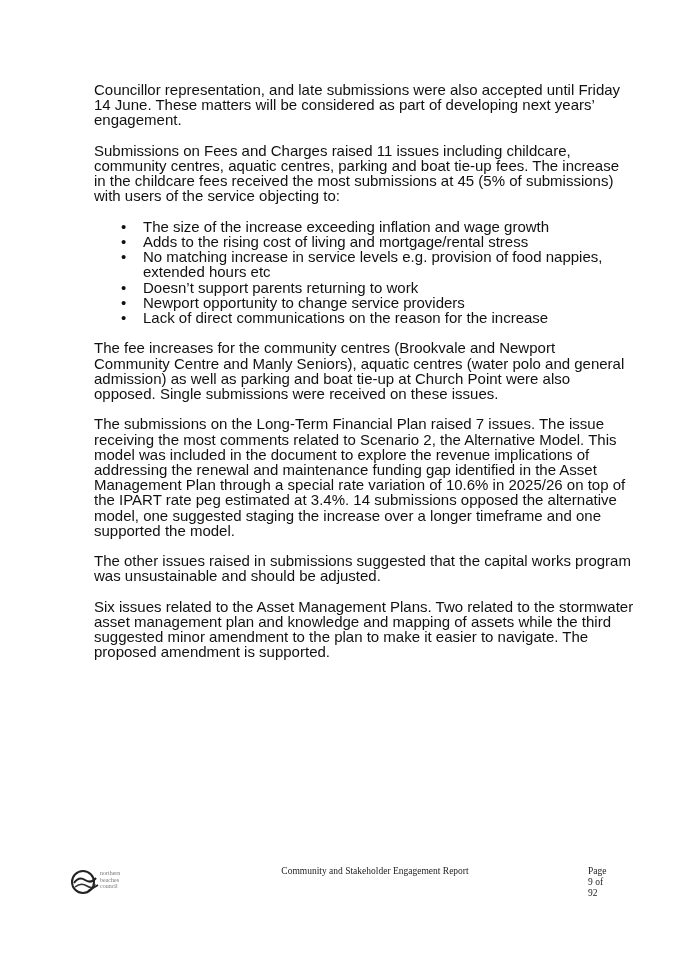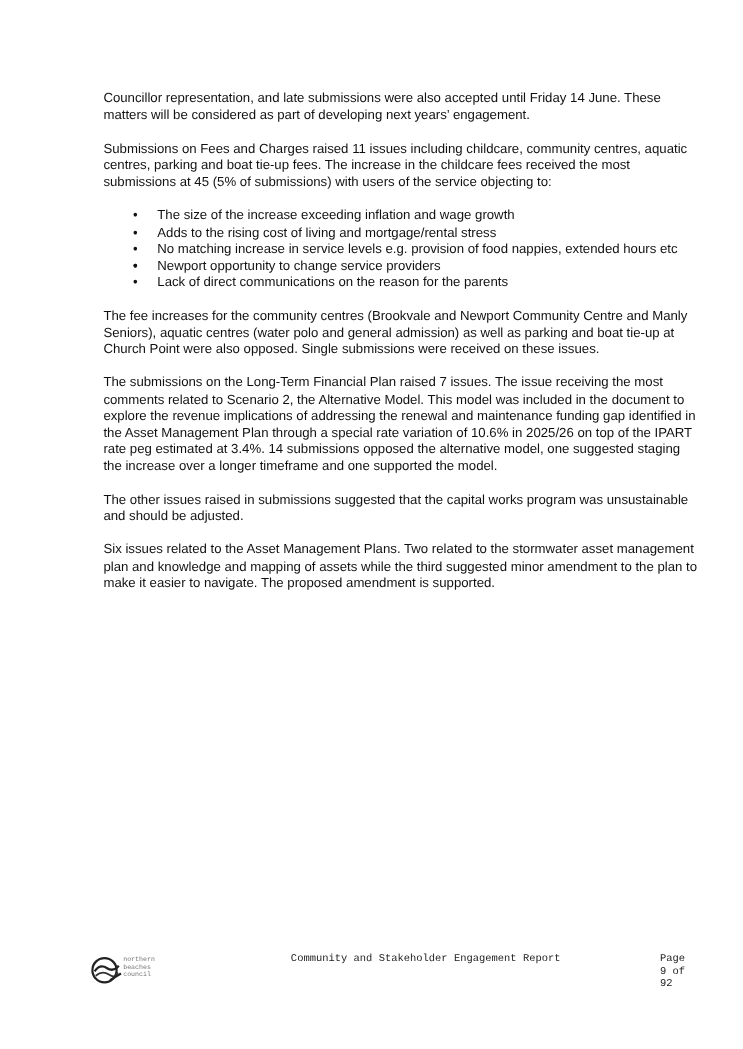--- a/index.html
+++ b/index.html
@@ -3,49 +3,49 @@
   <meta charset="utf-8">
   <style>
     html, body { margin: 0; padding: 0; background: #ffffff; }
     body { width: 675px; height: 954px; position: relative; overflow: hidden; }
     .page {
       position: absolute; left: 0; top: 0; width: 675px; height: 954px; background: #fff;
       font-family: "Liberation Sans", sans-serif; color: #111;
     }
     .content {
       position: absolute; left: 94px; top: 82px; width: 540px;
-      font-size: 12px; line-height: 15.2px;
+      font-size: 15px; line-height: 15.2px;
     }
     .content p { margin: 0 0 15.2px 0; }
     .content ul { margin: 0 0 15.2px 0; padding: 0; list-style: none; }
     .content li { position: relative; padding-left: 49px; }
     .content li .bullet { position: absolute; left: 27px; top: 0; }
     .footer {
-      position: absolute; left: 12px; top: 866px; width: 612px; height: 40px;
-      font-family: Liberation Mono, monospace; font-size: 9.5px; line-height: 11px; color: #222;
+      position: absolute; left: 0; top: 866px; width: 612px; height: 40px;
+      font-family: Liberation Serif, serif; font-size: 9.5px; line-height: 11px; color: #222;
     }
     .footer-center { position: absolute; left: 220px; width: 310px; text-align: center; top: 0; }
     .footer-page { position: absolute; left: 588px; top: 0; }
     .logo { position: absolute; left: 70px; top: 3px; width: 60px; height: 26px; }
     .logo-text { position: absolute; left: 100px; top: 4px; font-size: 6px; line-height: 6.5px; color: #777; }
   </style>
 </head>
 <body>
 
 <div class="page">
   <div class="content">
     <p>Councillor representation, and late submissions were also accepted until Friday 14 June. These matters will be considered as part of developing next years’ engagement.</p>
     <p>Submissions on Fees and Charges raised 11 issues including childcare, community centres, aquatic centres, parking and boat tie-up fees. The increase in the childcare fees received the most submissions at 45 (5% of submissions) with users of the service objecting to:</p>
     <ul>
       <li><span class="bullet">•</span><span>The size of the increase exceeding inflation and wage growth</span></li>
       <li><span class="bullet">•</span><span>Adds to the rising cost of living and mortgage/rental stress</span></li>
       <li><span class="bullet">•</span><span>No matching increase in service levels e.g. provision of food nappies, extended hours etc</span></li>
-      <li><span class="bullet">•</span></li>
+      <li><span class="bullet">•</span><span>Doesn’t support parents returning to work</span></li>
       <li><span class="bullet">•</span><span>Newport opportunity to change service providers</span></li>
-      <li><span class="bullet">•</span><span>Lack of direct communications on the reason for the parents</span></li>
+      <li><span class="bullet">•</span><span>Lack of direct communications on the reason for the increase</span></li>
     </ul>
     <p>The fee increases for the community centres (Brookvale and Newport Community Centre and Manly Seniors), aquatic centres (water polo and general admission) as well as parking and boat tie-up at Church Point were also opposed. Single submissions were received on these issues.</p>
     <p>The submissions on the Long-Term Financial Plan raised 7 issues. The issue receiving the most comments related to Scenario 2, the Alternative Model. This model was included in the document to explore the revenue implications of addressing the renewal and maintenance funding gap identified in the Asset Management Plan through a special rate variation of 10.6% in 2025/26 on top of the IPART rate peg estimated at 3.4%. 14 submissions opposed the alternative model, one suggested staging the increase over a longer timeframe and one supported the model.</p>
     <p>The other issues raised in submissions suggested that the capital works program was unsustainable and should be adjusted.</p>
     <p>Six issues related to the Asset Management Plans. Two related to the stormwater asset management plan and knowledge and mapping of assets while the third suggested minor amendment to the plan to make it easier to navigate. The proposed amendment is supported.</p>
   </div>
 
   <div class="footer">
     <div class="logo">
       <svg width="30" height="26" viewBox="0 0 30 26">

